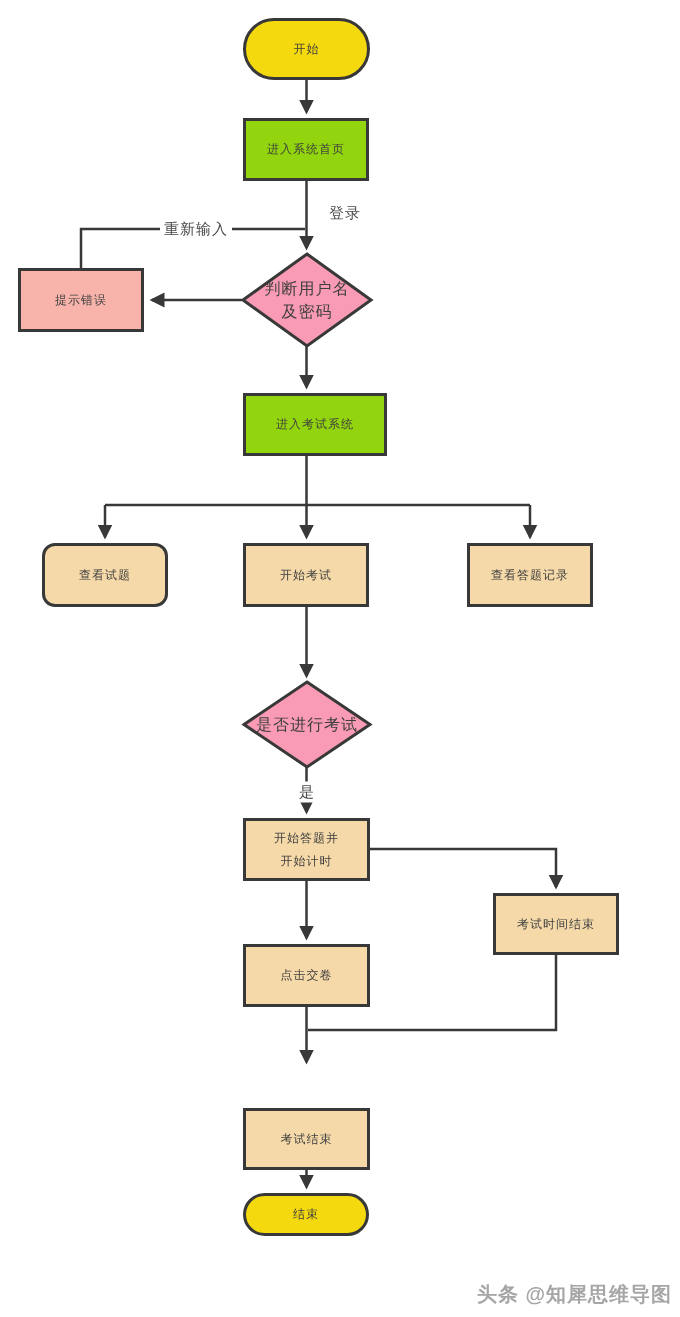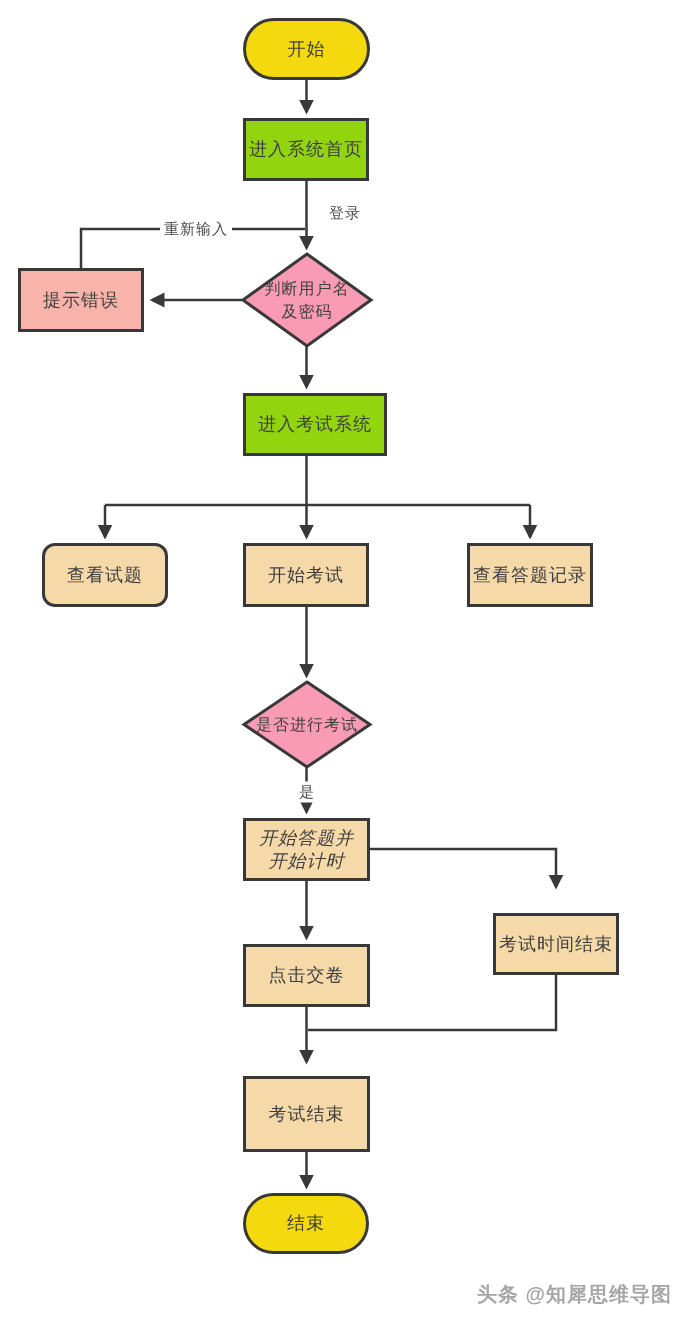--- a/index.html
+++ b/index.html
@@ -10,21 +10,21 @@
     font-family:"Liberation Sans","DejaVu Sans",sans-serif;
     overflow:hidden;
   }
   svg.edges{position:absolute;left:0;top:0;z-index:1;}
   .node{
     position:absolute;
     box-sizing:border-box;
     border:3px solid var(--border,#383838);
     display:flex;align-items:center;justify-content:center;
     text-align:center;
-    font-size:18px;
+    font-size:12px;
     color:var(--text,#3F3F3F);
     letter-spacing:1px;
     line-height:23px;
     z-index:2;
   }
   .stadium{background:var(--start_fill,#F5D90F);border-radius:31px;}
   .proc-green{background:var(--process_green,#92D40E);}
   .proc-tan{background:var(--task_tan,#F5D9A9);}
   .proc-salmon{background:var(--alert_pink,#F8B4AB);}
   .diamond-label{
@@ -139,40 +139,40 @@
   </div>
 
   <div class="node proc-tan" style="left:467px;top:543px;width:126px;height:64px;">
     <span>查看答题记录</span>
   </div>
 
   <div class="diamond-label" style="left:244px;top:682px;width:126px;height:85px;">
     <span>是否进行考试</span>
   </div>
 
-  <div class="node proc-tan" style="left:243px;top:818px;width:127px;height:63px;font-style:italic;">
+  <div class="node proc-tan" style="left:243px;top:818px;width:127px;height:63px;">
     <span>
       <span class="nl">开始答题并</span>
       <span class="nl">开始计时</span>
     </span>
   </div>
 
-  <div class="node proc-tan" style="left:493px;top:893px;width:126px;height:62px;margin-top:20px;">
+  <div class="node proc-tan" style="left:493px;top:893px;width:126px;height:62px;">
     <span>考试时间结束</span>
   </div>
 
   <div class="node proc-tan" style="left:243px;top:944px;width:127px;height:63px;">
     <span>点击交卷</span>
   </div>
 
-  <div class="node proc-tan" style="left:243px;top:1076px;width:127px;height:76px;">
+  <div class="node proc-tan" style="left:243px;top:1108px;width:127px;height:62px;">
     <span>考试结束</span>
   </div>
 
-  <div class="node stadium" style="left:243px;top:1193px;width:126px;height:61px;">
+  <div class="node stadium" style="left:243px;top:1193px;width:126px;height:43px;">
     <span>结束</span>
   </div>
 
   <div class="edge-label" style="left:307px;top:213px;margin-left:38px;">登录</div>
   <div class="edge-label" style="left:196px;top:229px;">重新输入</div>
   <div class="edge-label" style="left:307px;top:792px;">是</div>
 
   <div class="watermark">头条 @知犀思维导图</div>
 
 </div>

